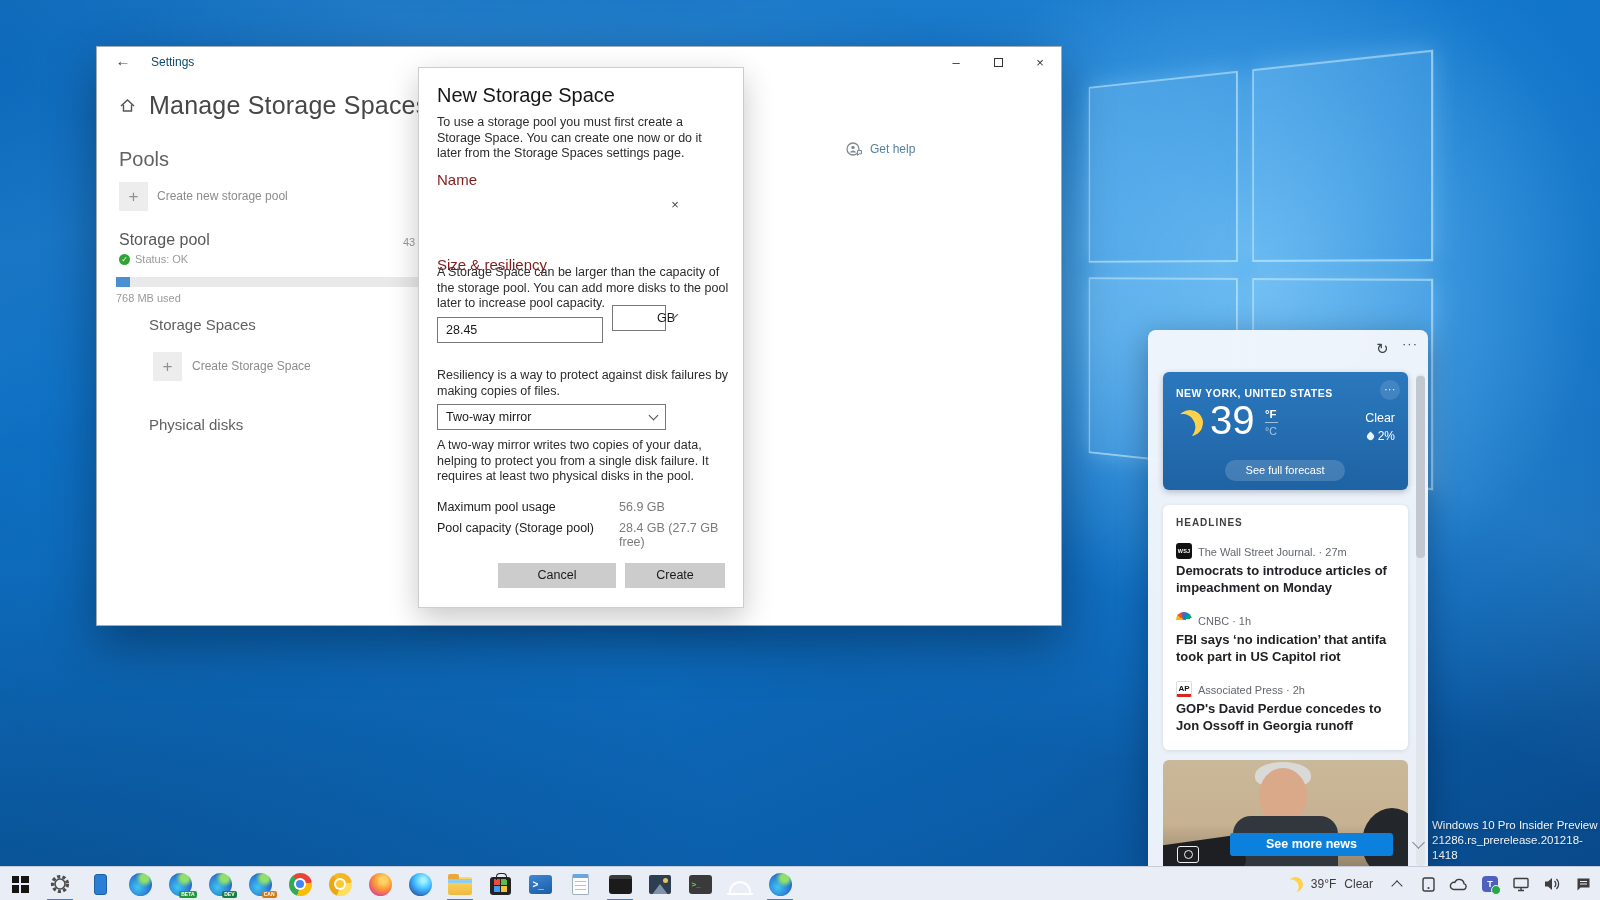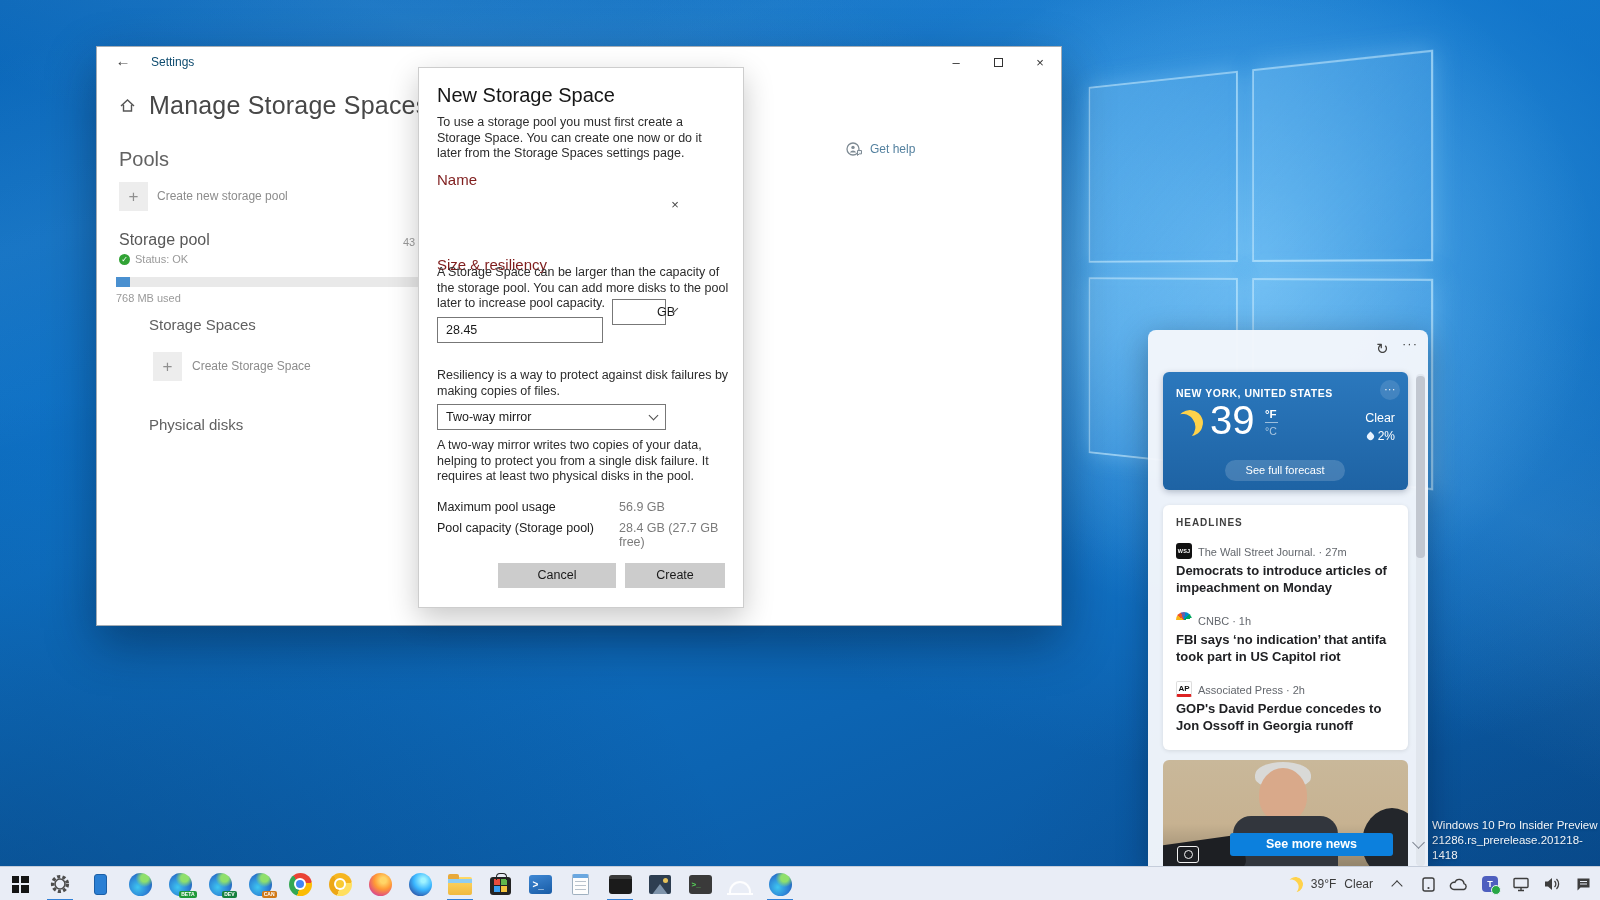--- a/index.html
+++ b/index.html
@@ -247,21 +247,21 @@
     <div class="dlg">
       <div class="d-title">New Storage Space</div>
       <div class="d-p" style="top:47px; width:292px;">To use a storage pool you must first create a Storage Space. You can create one now or do it later from the Storage Spaces settings page.</div>
 
       <div class="d-h" style="top:103px;">Name</div>
       <span class="clr-x">×</span>
 
       <div class="d-h" style="top:188px;">Size &amp; resiliency</div>
       <div class="d-p" style="top:197px; width:294px;">A Storage Space can be larger than the capacity of the storage pool. You can add more disks to the pool later to increase pool capacity.</div>
       <input class="fld" style="left: 18px; top: 249px; width: 166px;" value="28.45">
-      <div class="selbox" style="left:193px; top:231px; width:54px;padding-left:44px;">
+      <div class="selbox" style="left:193px; top:237px; width:54px;padding-left:44px;">
         <span>GB</span>
         <span class="chevd"></span>
       </div>
 
       <div class="d-p" style="top:300px; width:292px;">Resiliency is a way to protect against disk failures by making copies of files.</div>
       <div class="selbox" style="left:18px; top:336px; width:229px;">
         <span>Two-way mirror</span>
         <span class="chevd"></span>
       </div>
       <div class="d-p" style="top:370px; width:294px;">A two-way mirror writes two copies of your data, helping to protect you from a single disk failure. It requires at least two physical disks in the pool.</div>

